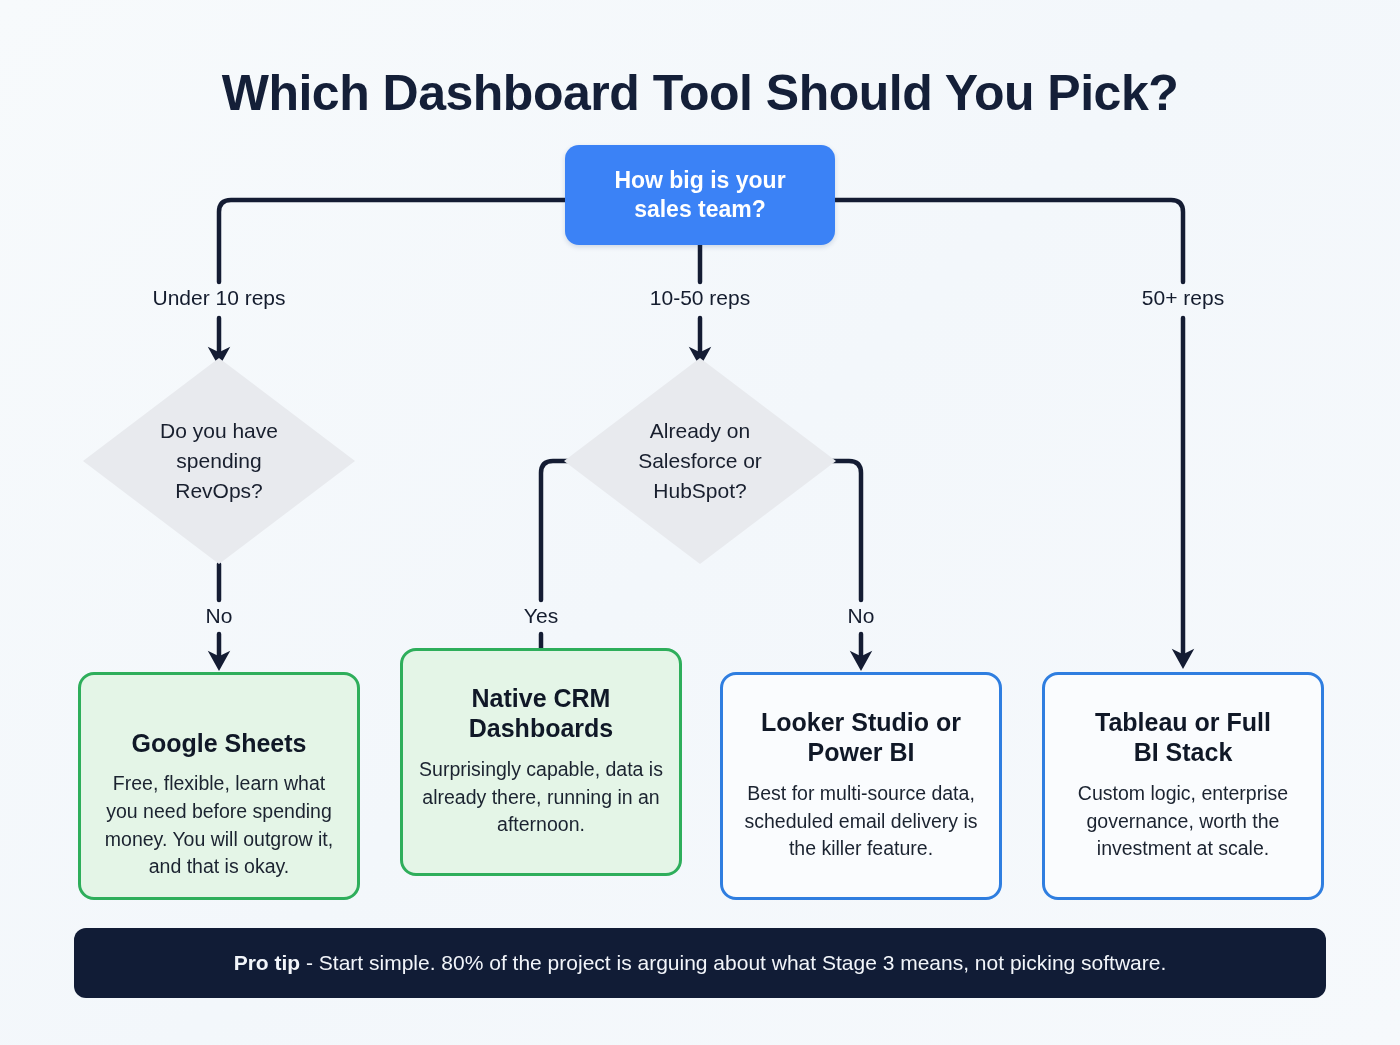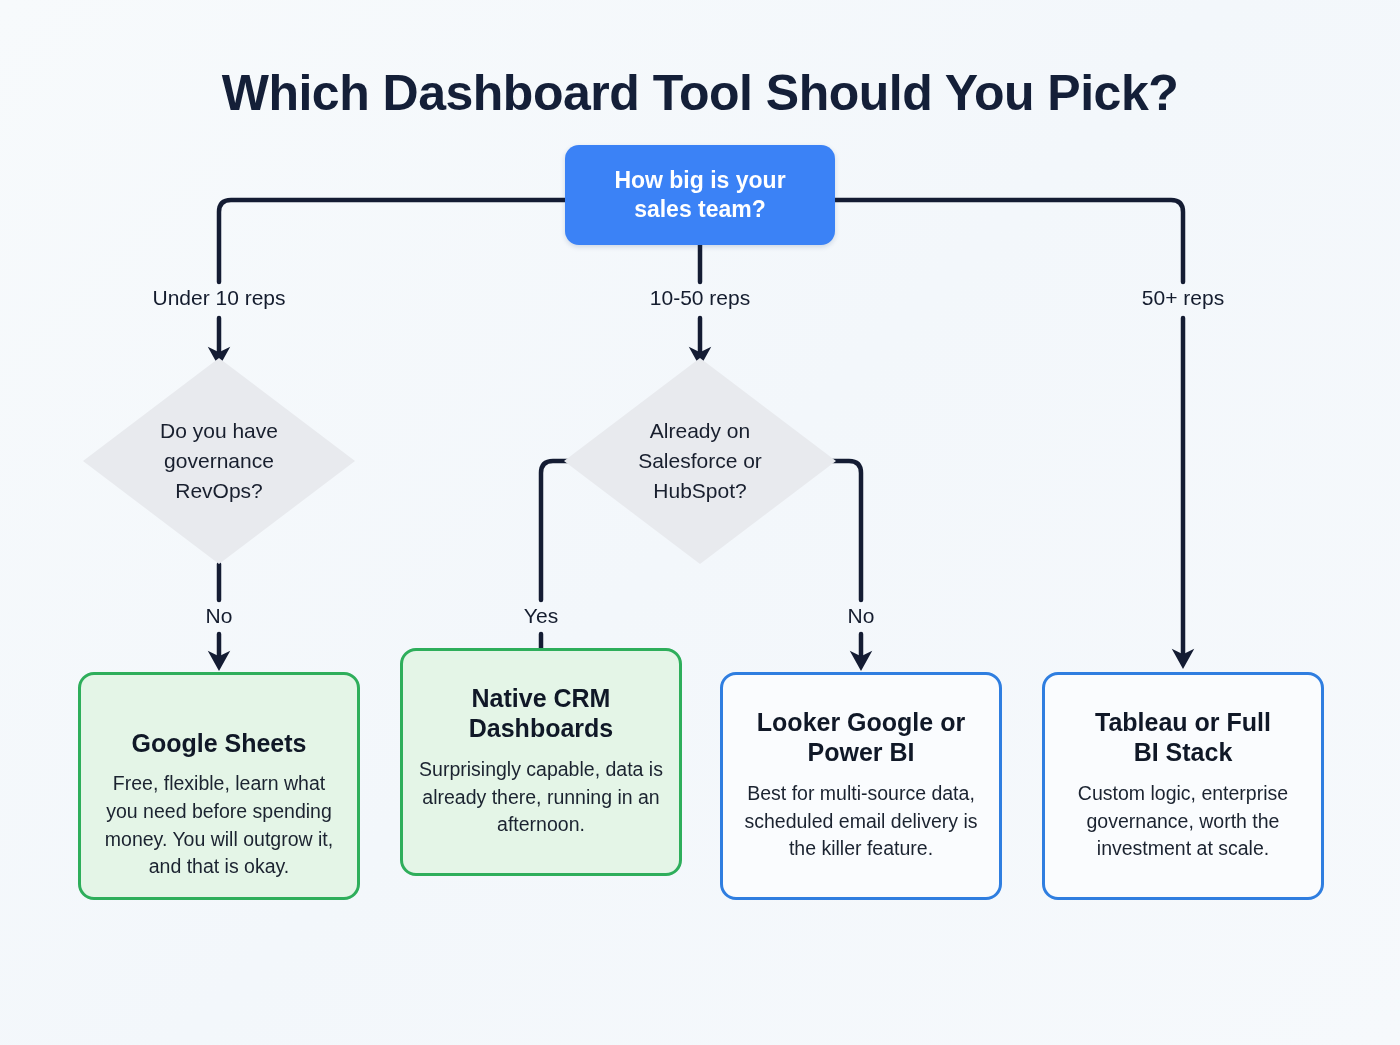--- a/index.html
+++ b/index.html
@@ -187,21 +187,21 @@
   </div>
 
   <div class="edge-label" style="left:219px; top:286px;">Under 10 reps</div>
   <div class="edge-label" style="left:700px; top:286px;">10-50 reps</div>
   <div class="edge-label" style="left:1183px; top:286px;">50+ reps</div>
 
   <div class="diamond-wrap" style="left:83px; top:358px; width:272px; height:206px;">
     <div class="diamond-shape"></div>
     <div class="diamond-text">
       <span>Do you have</span><br>
-      <span>governance</span><br>
+      <span>spending</span><br>
       <span>RevOps?</span>
     </div>
   </div>
 
   <div class="diamond-wrap" style="left:564px; top:358px; width:272px; height:206px;">
     <div class="diamond-shape"></div>
     <div class="diamond-text">
       <span>Already on</span><br>
       <span>Salesforce or</span><br>
       <span>HubSpot?</span>
@@ -222,28 +222,31 @@
   <div class="node outcome outcome-green" style="left:400px; top:648px; width:282px; height:228px;">
     <div class="outcome-title">
       <span>Native CRM</span><br>
       <span>Dashboards</span>
     </div>
     <div class="outcome-body">Surprisingly capable, data is already there, running in an afternoon.</div>
   </div>
 
   <div class="node outcome outcome-blue" style="left:720px; top:672px; width:282px; height:228px;">
     <div class="outcome-title">
-      <span>Looker Google or</span><br>
+      <span>Looker Studio or</span><br>
       <span>Power BI</span>
     </div>
     <div class="outcome-body">Best for multi-source data, scheduled email delivery is the killer feature.</div>
   </div>
 
   <div class="node outcome outcome-blue" style="left:1042px; top:672px; width:282px; height:228px;">
     <div class="outcome-title">
       <span>Tableau or Full</span><br>
       <span>BI Stack</span>
     </div>
     <div class="outcome-body">Custom logic, enterprise governance, worth the investment at scale.</div>
   </div>
 
+  <div class="protip">
+    <div class="protip-text"><b>Pro tip</b><span> - Start simple. 80% of the project is arguing about what Stage 3 means, not picking software.</span></div>
+  </div>
 
 </div>
 
 </body></html>

